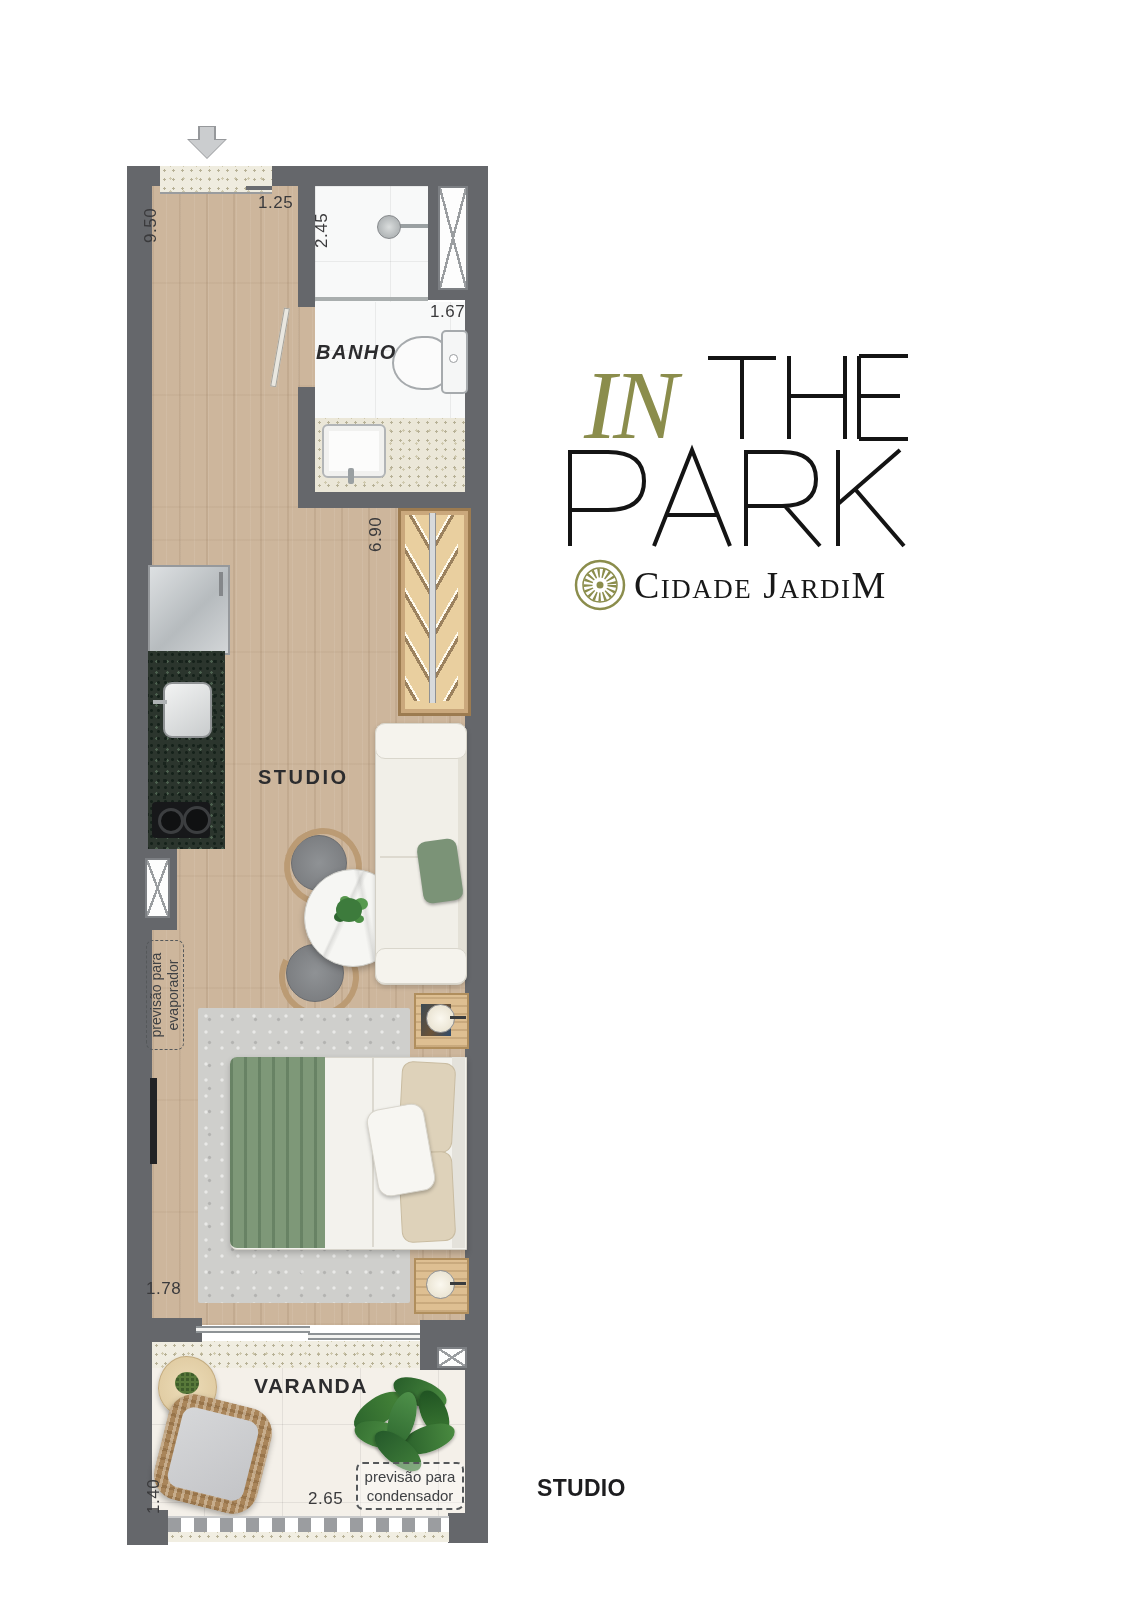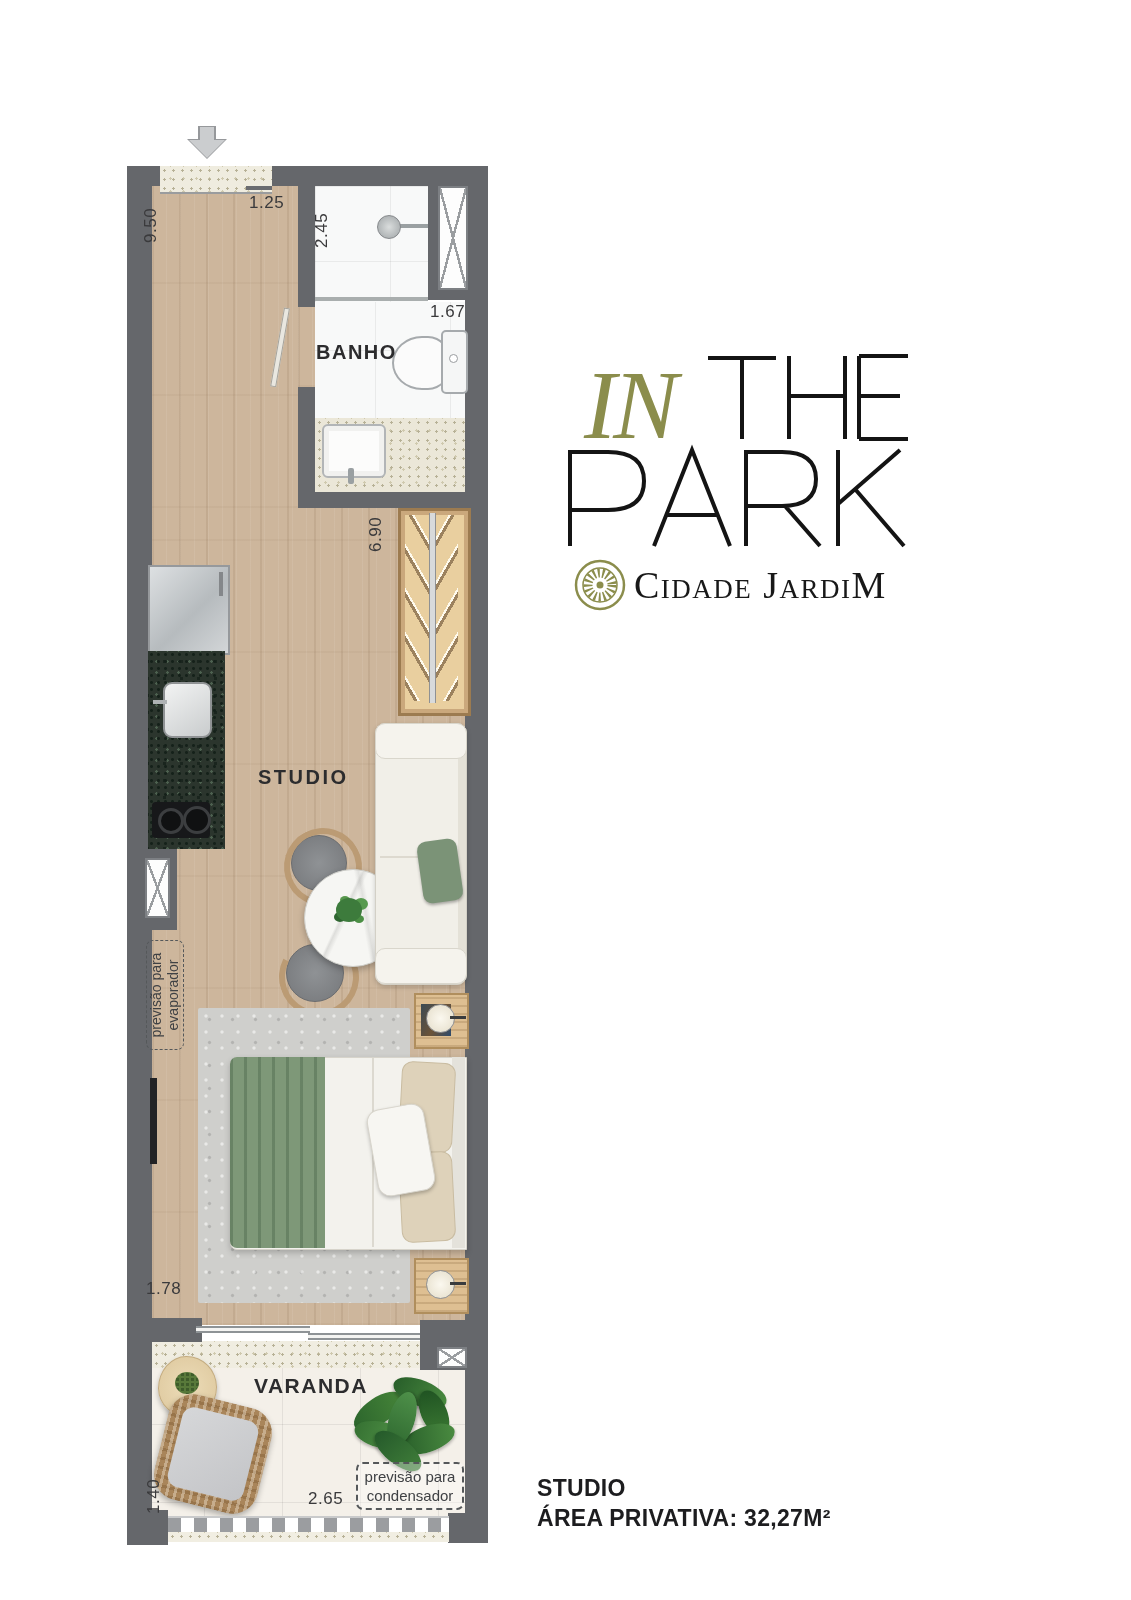--- a/index.html
+++ b/index.html
@@ -165,29 +165,29 @@
 
   <div class="abs dashedbox" style="left:356px;top:1462px;width:104px;height:44px;display:flex;flex-direction:column;justify-content:center;">
     <div class="note">previsão para</div>
     <div class="note">condensador</div>
   </div>
 
   <div class="abs" style="left:168px;top:1516px;width:281px;height:14px;background:repeating-linear-gradient(90deg,#9b9da0 0 13px,#ffffff 13px 26px);border-top:2px solid #c9cacb;border-bottom:2px solid #c9cacb;"></div>
   <div class="speckle" style="left:168px;top:1532px;width:281px;height:10px;background-color:#f1eee2;"></div>
 
   <div class="dim vtext" style="left:141px;top:243px;">9.50</div>
-  <div class="dim" style="left:249px;top:193px;">1.25</div>
+  <div class="dim" style="left:258px;top:193px;">1.25</div>
   <div class="dim vtext" style="left:312px;top:248px;">2.45</div>
   <div class="dim" style="left:430px;top:302px;">1.67</div>
   <div class="dim vtext" style="left:366px;top:552px;">6.90</div>
   <div class="dim" style="left:146px;top:1279px;">1.78</div>
   <div class="dim vtext" style="left:144px;top:1514px;">1.40</div>
   <div class="dim" style="left:308px;top:1489px;">2.65</div>
 
-  <div class="room" style="left:316px;top:341px;">BANHO</div>
+  <div class="room" style="left:316px;top:341px;font-style:italic;">BANHO</div>
   <div class="room" style="left:258px;top:766px;letter-spacing:2.5px;">STUDIO</div>
   <div class="room" style="left:254px;top:1374px;font-size:21px;">VARANDA</div>
 
   <div class="abs vtext dashedbox" style="left:146px;top:1050px;width:104px;padding:1px 2px;border-width:1.5px;background:none;">
     <div class="note" style="font-size:14px;line-height:17px;">previsão para</div>
     <div class="note" style="font-size:14px;line-height:17px;">evaporador</div>
   </div>
 
   <svg class="abs" style="left:558px;top:338px;" width="362" height="285" viewBox="0 0 362 285" role="img" aria-label="IN THE PARK">
     <text x="26" y="100" font-family="Liberation Serif, serif" font-style="italic" font-size="97" letter-spacing="-3" fill="#8b8d4c">IN</text>
@@ -206,16 +206,15 @@
       <circle cx="42" cy="247" r="24" fill="none" stroke="#8b8d4c" stroke-width="2.5"></circle>
       <circle cx="42" cy="247" r="17" fill="none" stroke="#8b8d4c" stroke-width="1.5"></circle>
       <circle cx="42" cy="247" r="12" fill="none" stroke="#8b8d4c" stroke-width="9" stroke-dasharray="2 2.5"></circle>
       <circle cx="42" cy="247" r="3.5" fill="#8b8d4c"></circle>
     </g>
     <text x="76" y="260" font-family="Liberation Serif, serif" font-size="38" letter-spacing="1.5" fill="#181818" style="font-variant:small-caps;">Cidade JardiM</text>
   </svg>
 
   <div class="abs" style="left:537px;top:1475px;">
     <div class="footer-line">STUDIO</div>
-    <div class="footer-line" style="margin-top:3px;">ÁREA PRIVATIVA: 32,27M²</div>
   </div>
 
 </div>
 
 </body></html>

